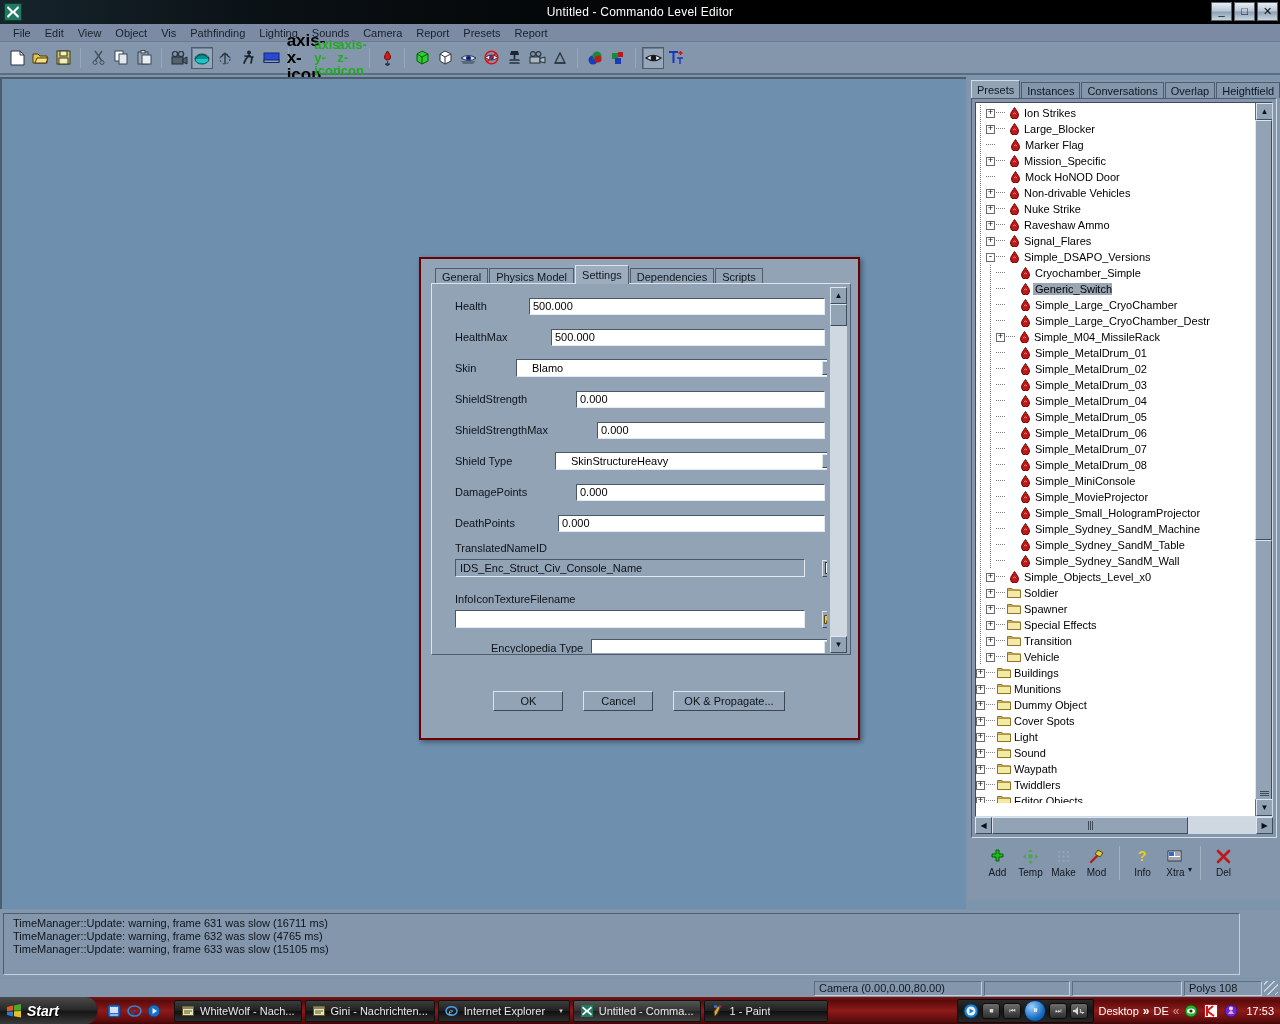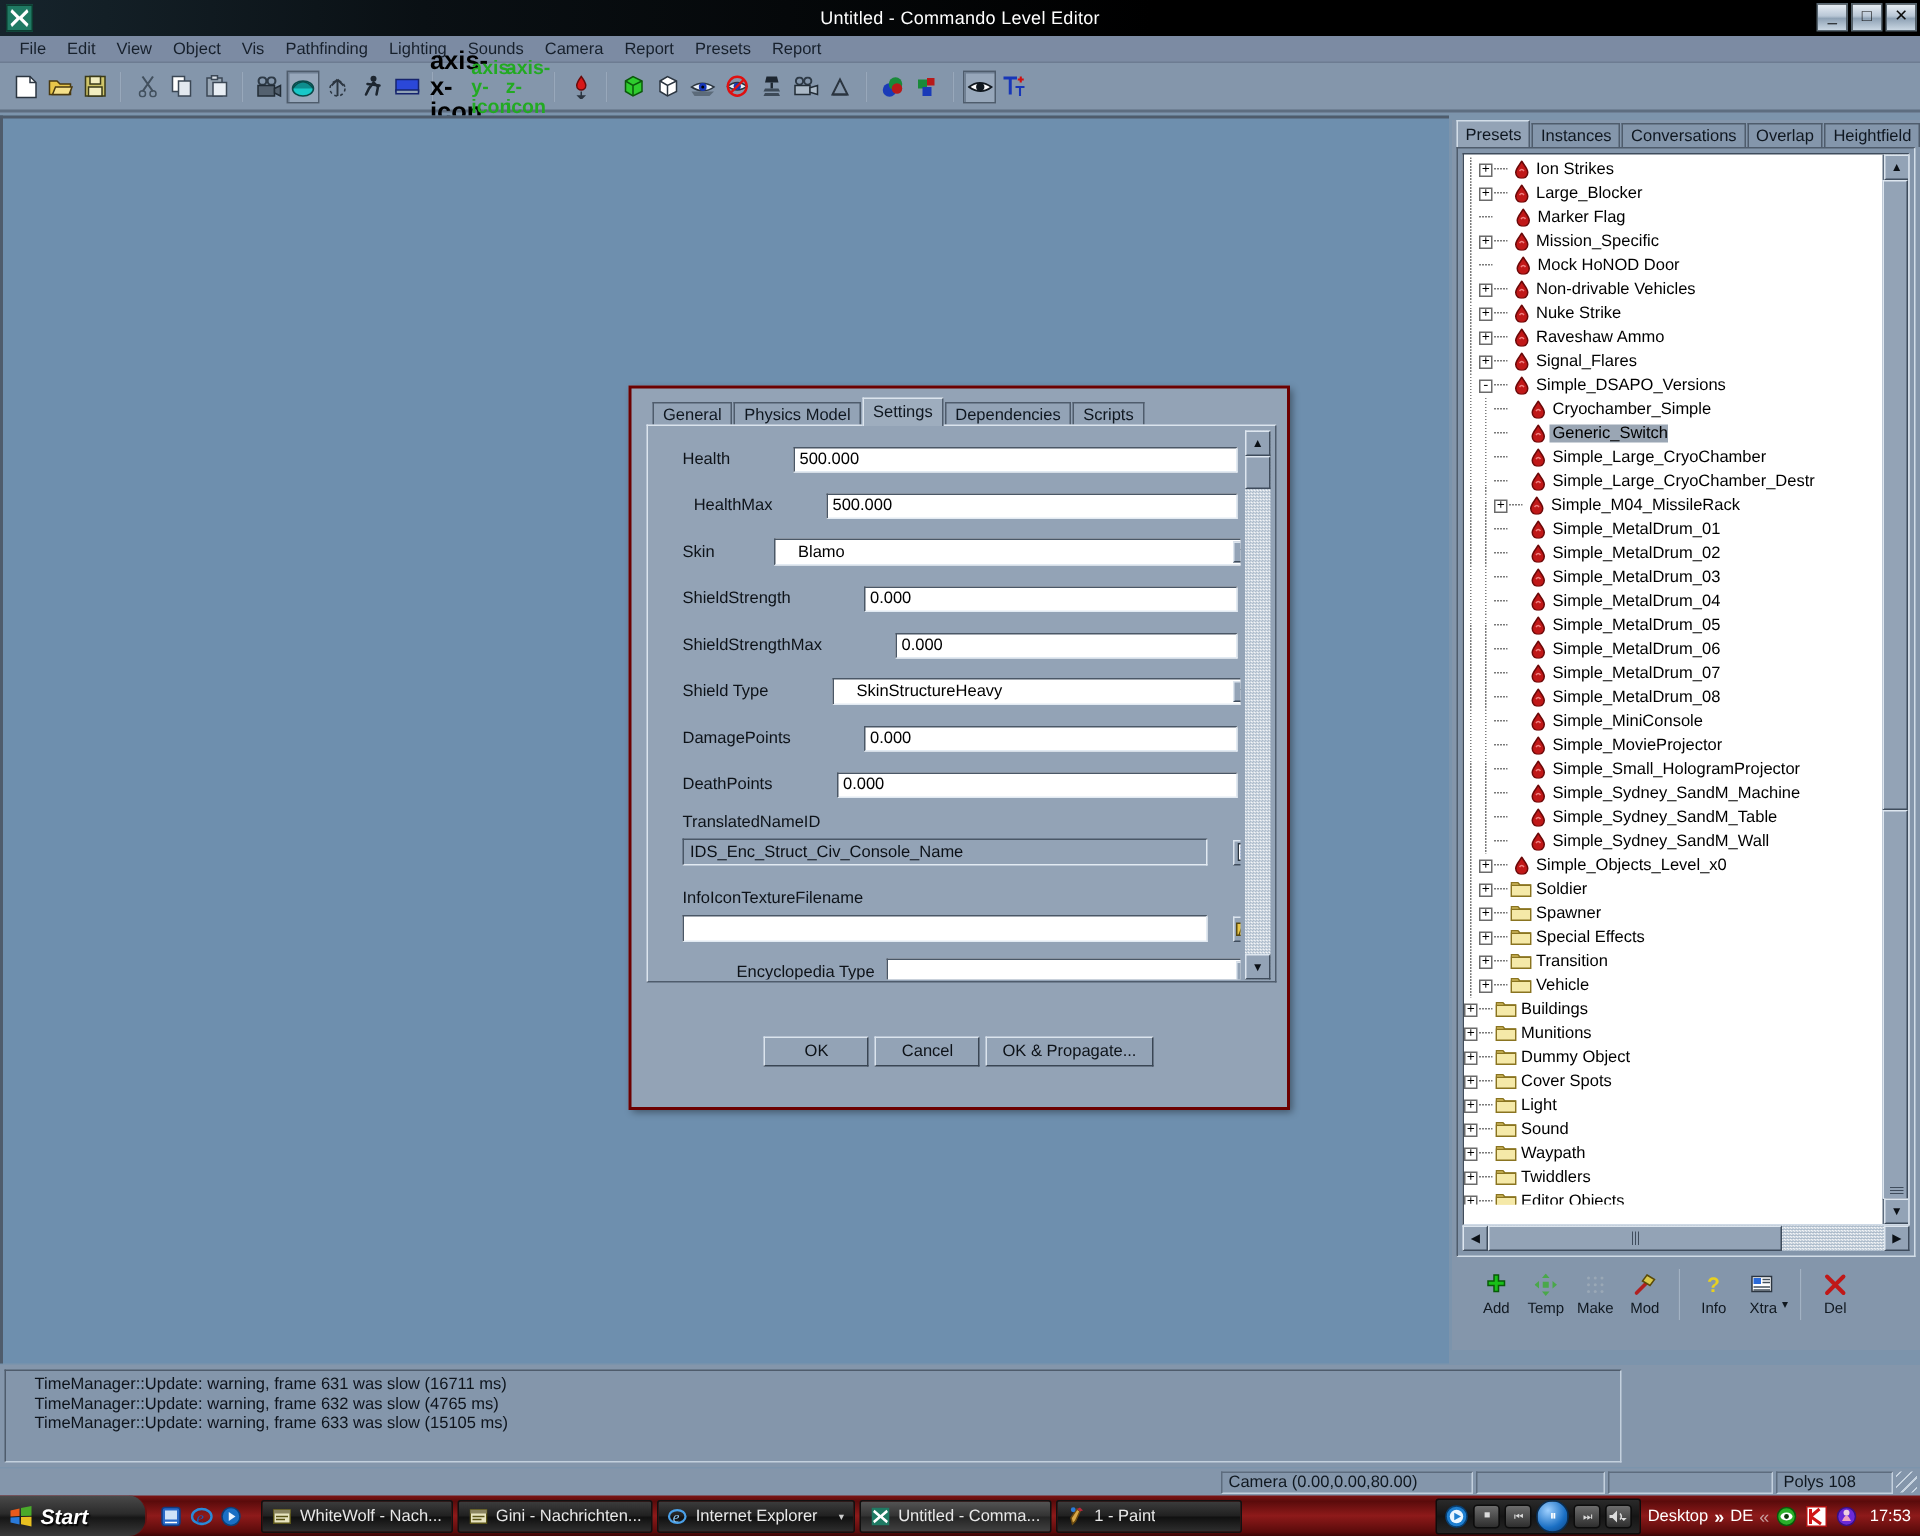--- a/index.html
+++ b/index.html
@@ -68,23 +68,23 @@
     background:#6e8fae;
     border-left:2px solid #4f5c6c; border-top:2px solid #4f5c6c;
   }
 
   
   .logpanel {
     position:absolute; left:0; top:910px; width:1280px; height:68px;
     background:#8496ab; padding:3px;
   }
   .logbox {
-    width:1078px; height:62px; background:#8496ab;
+    width:1237px; height:62px; background:#8496ab;
     border:1px solid #4f5c6c; border-right-color:#c3d0dd; border-bottom-color:#c3d0dd;
-    padding:3px 19px; overflow:hidden;
+    padding:3px 9px; overflow:hidden;
   }
   .logline { color:#0e141c; font-size:11px; line-height:13px; white-space:nowrap; }
 
   
   .statusbar {
     position:absolute; left:0; top:979px; width:1280px; height:18px;
     background:#8496ab; display:flex; align-items:center;
   }
   .status-ready { padding-left:10px; color:#101820; font-size:11px; flex:0 0 auto;margin-top:41px; }
   .status-spacer { flex:1 1 auto; }
@@ -266,21 +266,21 @@
   }
   .fbrowse {
     width:17px; height:17px; background:#93a3b6;
     border:1px solid #dbe4ed; border-right-color:#3f4c5c; border-bottom-color:#3f4c5c;
     display:flex; align-items:center; justify-content:center;
   }
   .dvscroll {
     position:absolute; right:3px; top:3px; width:17px; height:366px;
     background: repeating-conic-gradient(#fff 0% 25%, #9fb0c2 0% 50%) 50%/2px 2px;
   }
-  .dbtnrow { position:absolute; left:0; bottom:12px; width:436px; display:flex; justify-content:center; gap:4px; }
+  .dbtnrow { position:absolute; left:0; bottom:12px; width:436px; display:flex; justify-content:center; gap:20px; }
   .dbtn {
     height:20px; min-width:70px; padding:0 10px;
     background:#93a3b6; border:1px solid #dbe4ed;
     border-right-color:#3a4654; border-bottom-color:#3a4654;
     display:flex; align-items:center; justify-content:center;
     font-size:11px; color:#0d1218;
   }
 
   
   .taskbar {
@@ -1197,21 +1197,21 @@
 
           <div class="frow" style="left:20px; top:10px;">
             <span class="flabel" style="width:38px;">Health</span>
             <span class="ftext" style="width:296px;">500.000</span>
             <span class="fspin">
                 <i>▲</i>
                 <i>▼</i>
               </span>
           </div>
 
-          <div class="frow" style="left:20px; top:41px;text-align:right;">
+          <div class="frow" style="left:20px; top:41px;">
             <span class="flabel" style="width:60px;">HealthMax</span>
             <span class="ftext" style="width:274px;">500.000</span>
             <span class="fspin">
                 <i>▲</i>
                 <i>▼</i>
               </span>
           </div>
 
           <div class="frow" style="left:20px; top:72px;">
             <span class="flabel" style="width:25px;">Skin</span>

